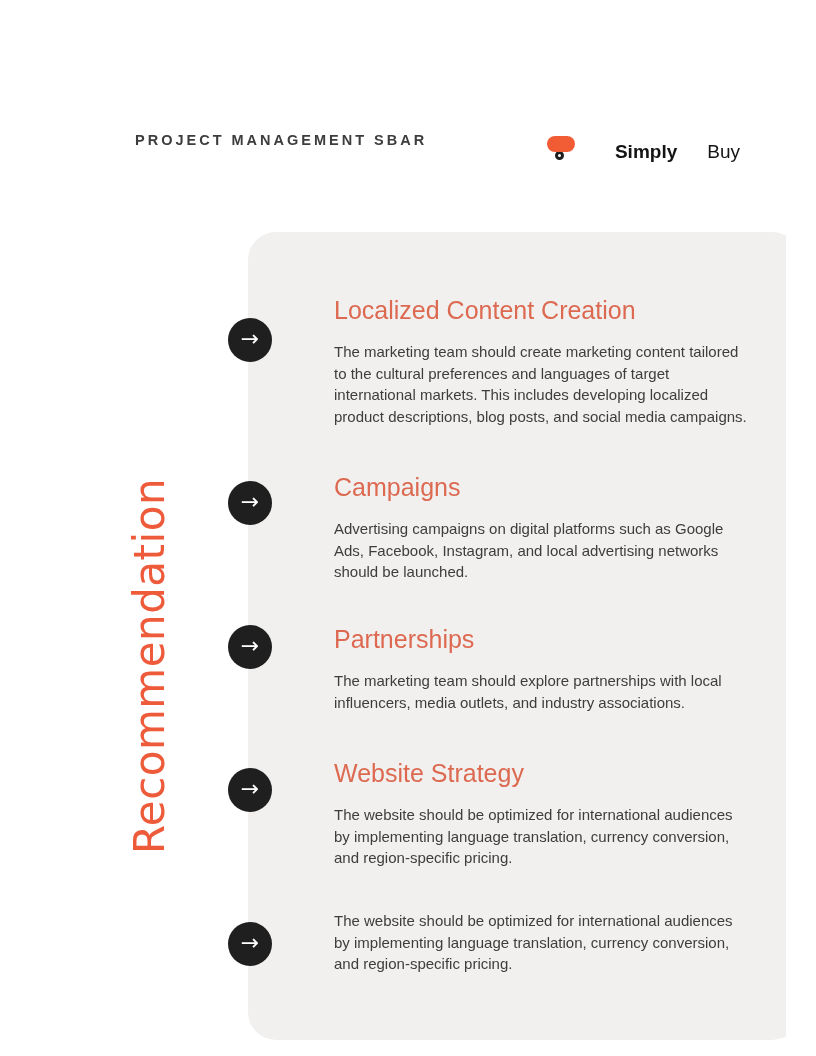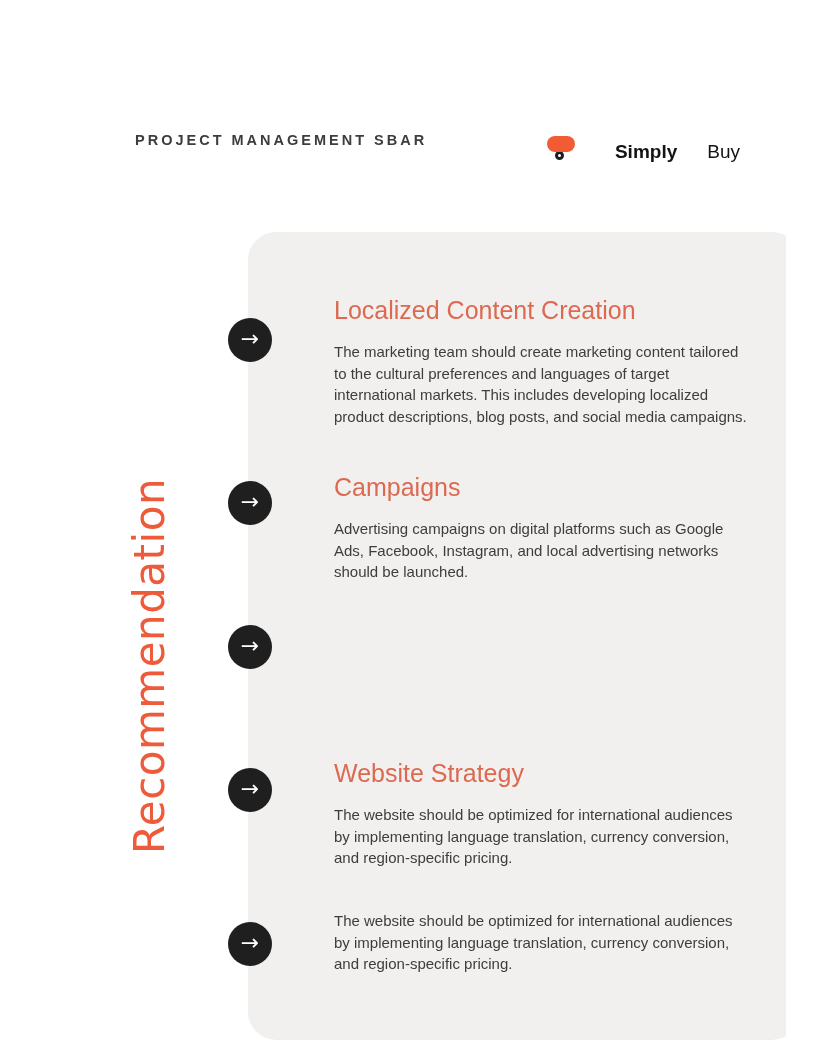--- a/index.html
+++ b/index.html
@@ -184,20 +184,24 @@
   <div class="section s0">
     <div class="section-title">Localized Content Creation</div>
     <div class="section-body">The marketing team should create marketing content tailored to the cultural preferences and languages of target international markets. This includes developing localized product descriptions, blog posts, and social media campaigns.</div>
   </div>
 
   <div class="section s1">
     <div class="section-title">Campaigns</div>
     <div class="section-body">Advertising campaigns on digital platforms such as Google Ads, Facebook, Instagram, and local advertising networks should be launched.</div>
   </div>
 
+  <div class="section s2">
+    <div class="section-title">Partnerships</div>
+    <div class="section-body">The marketing team should explore partnerships with local influencers, media outlets, and industry associations.</div>
+  </div>
 
   <div class="section s3">
     <div class="section-title">Website Strategy</div>
     <div class="section-body">The website should be optimized for international audiences by implementing language translation, currency conversion, and region-specific pricing.</div>
   </div>
 
   <div class="section s4">
     <div class="section-body">The website should be optimized for international audiences by implementing language translation, currency conversion, and region-specific pricing.</div>
   </div>
 

